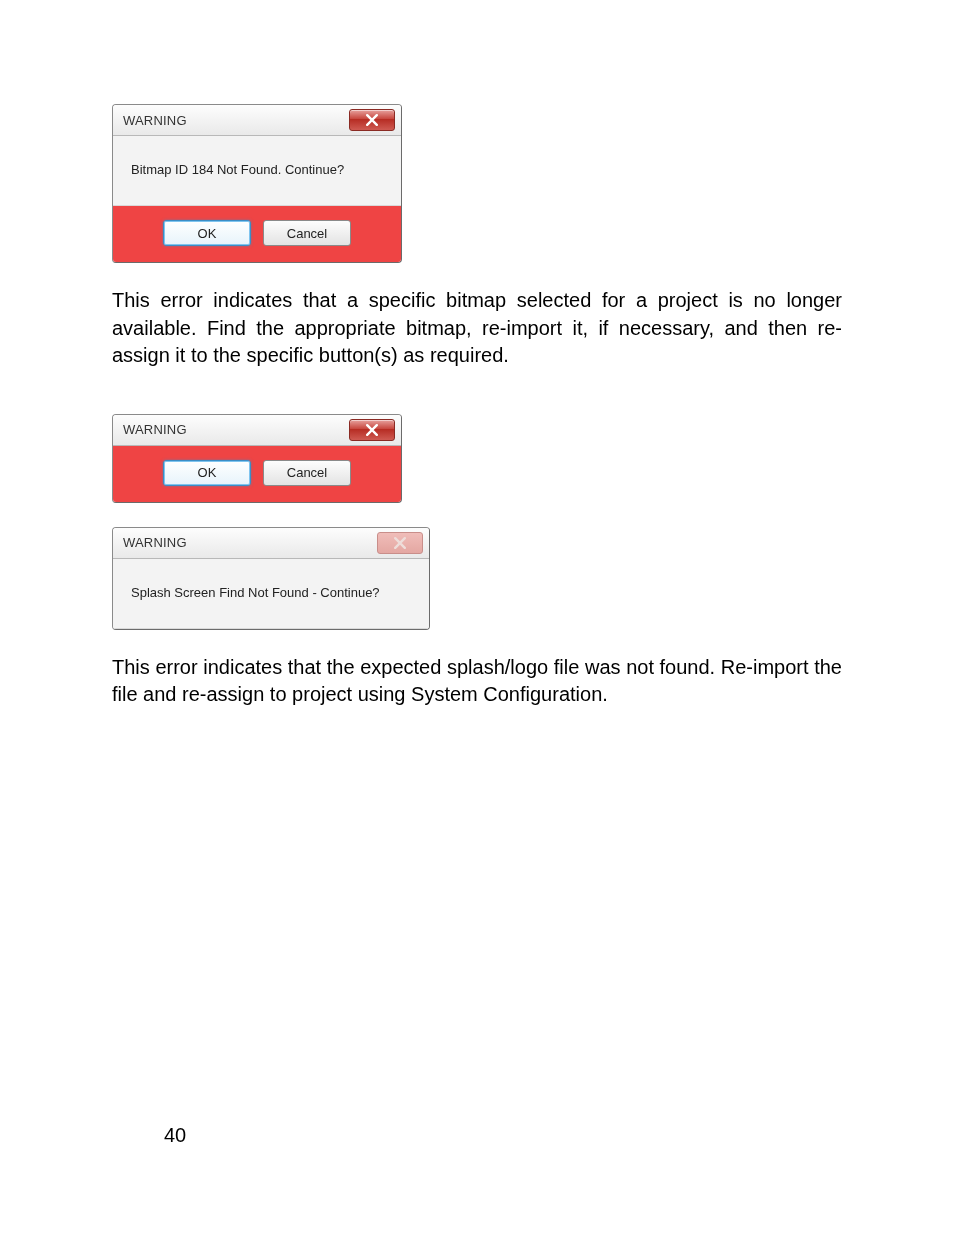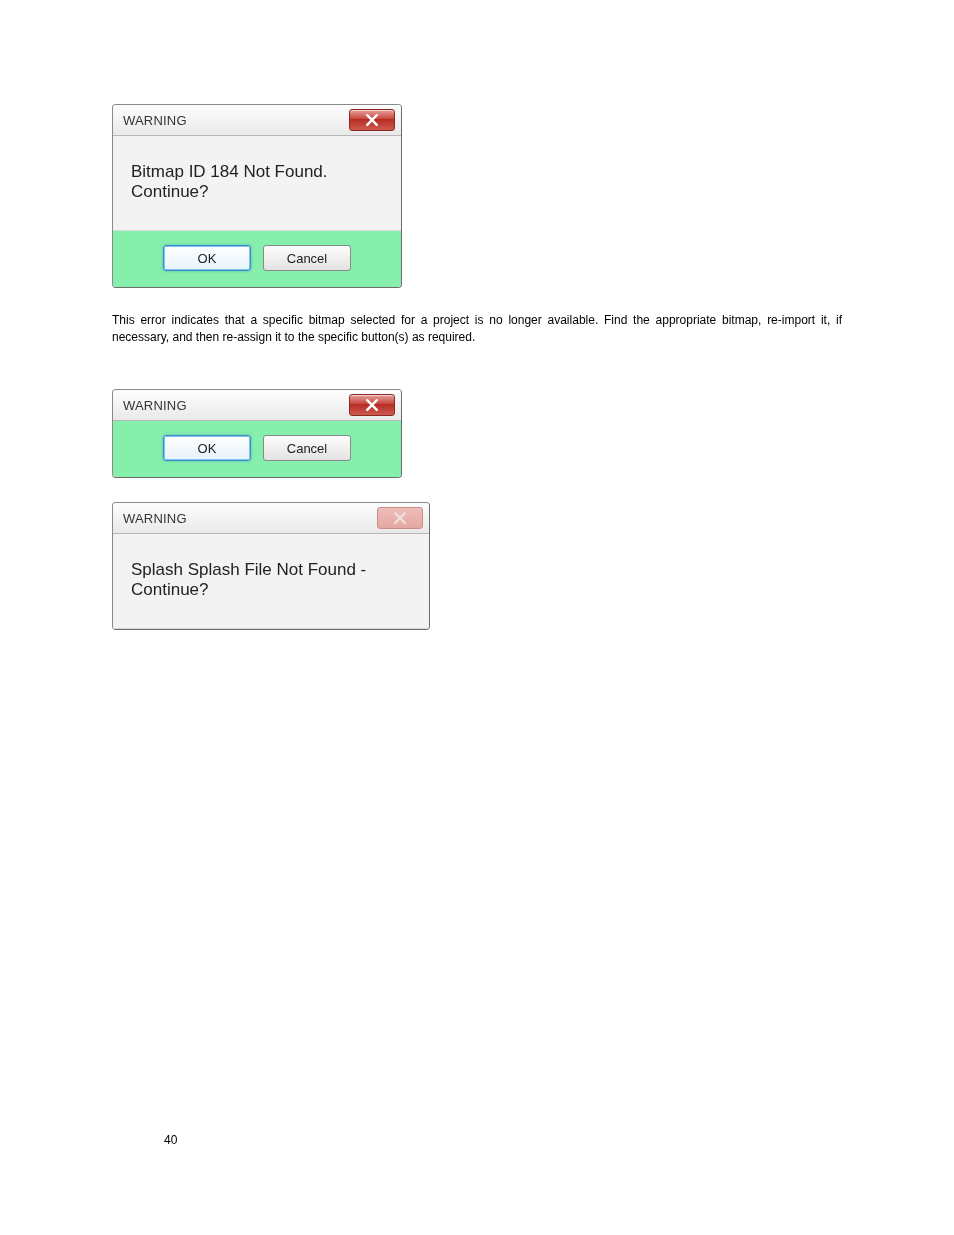--- a/index.html
+++ b/index.html
@@ -61,31 +61,31 @@
     box-shadow: inset 0 1px 0 rgba(255,255,255,0.5);
   }
   .close-disabled {
     background: linear-gradient(#f0bdb9, #e4a7a2);
     border: 1px solid #c98e8a;
     color: #eeddda;
   }
   .close-btn svg { width: 12px; height: 12px; display:block; }
   .dialog-body {
     padding: 26px 14px 28px 18px;
-    font-size: 17px;
+    font-size: 13px;
     color: #222;
     background: #f3f3f3;
     border-bottom: 1px solid #d9d9d9;
   }
   .button-row {
     display: flex;
     justify-content: center;
     gap: 12px;
     padding: 14px 10px 16px 10px;
-    background: #86efac;
+    background: #ef4444;
   }
   .win-button {
     min-width: 86px;
     height: 24px;
     font-size: 13px;
     color: #222;
     border: 1px solid #8a8a8a;
     border-radius: 3px;
     background: linear-gradient(#fdfdfd, #e3e3e3);
     display: flex;
@@ -93,31 +93,31 @@
     justify-content: center;
     cursor: pointer;
   }
   .win-button.default {
     border-color: #3c8ec6;
     box-shadow: 0 0 0 1px #7fc4ef inset, 0 0 3px rgba(60,142,198,0.6);
     background: linear-gradient(#ffffff, #e7f3fb);
   }
   
   .para {
-    font-size: 12px;
+    font-size: 20px;
     line-height: 1.38;
     text-align: justify;
     margin: 6px 0 44px 0;
     color: #000;
   }
   .page-number {
     position: absolute;
     left: 164px;
     bottom: 88px;
-    font-size: 12px;
+    font-size: 20px;
   }
 </style>
 </head>
 <body>
 
 <div class="page">
 
   <div class="dialog">
     <div class="titlebar">
       <span class="titlebar-text">WARNING</span>
@@ -154,18 +154,19 @@
 
   <div class="dialog wide">
     <div class="titlebar">
       <span class="titlebar-text">WARNING</span>
       <span class="close-btn close-disabled">
         <svg viewBox="0 0 10 10">
             <path d="M1 1 L9 9 M9 1 L1 9" stroke="currentColor" stroke-width="2" stroke-linecap="round"></path>
           </svg>
       </span>
     </div>
-    <div class="dialog-body">Splash Splash File Not Found - Continue?</div>
+    <div class="dialog-body">Splash Screen Find Not Found - Continue?</div>
   </div>
 
+  <p class="para" style="margin-bottom:0;">This error indicates that the expected splash/logo file was not found. Re-import the file and re-assign to project using System Configuration.</p>
 
   <div class="page-number">40</div>
 </div>
 
 </body></html>

